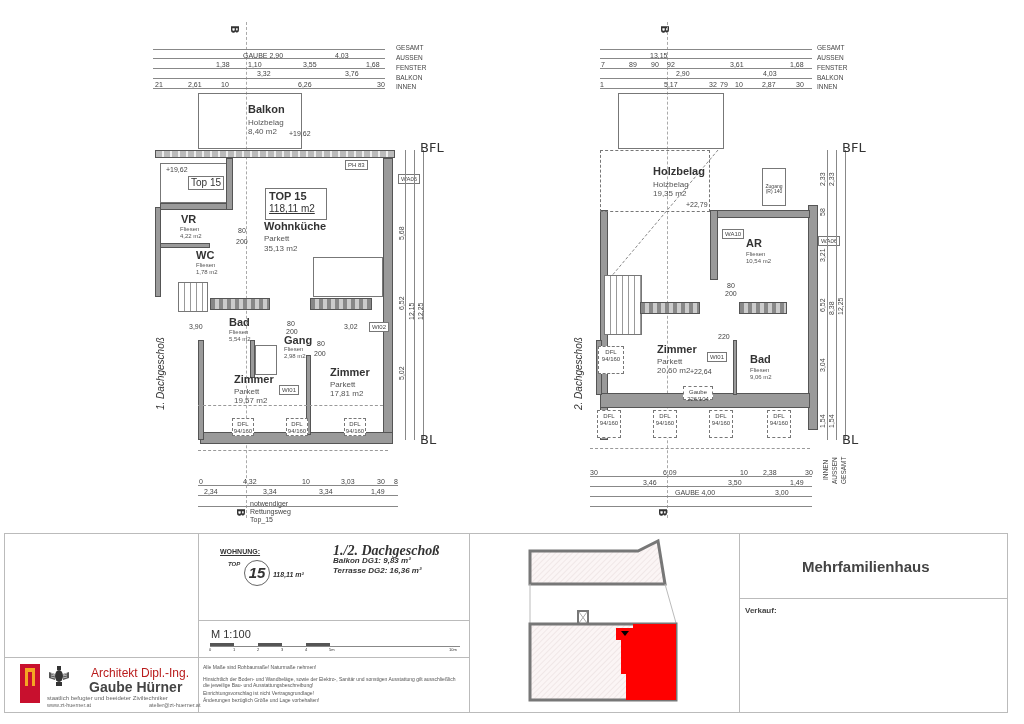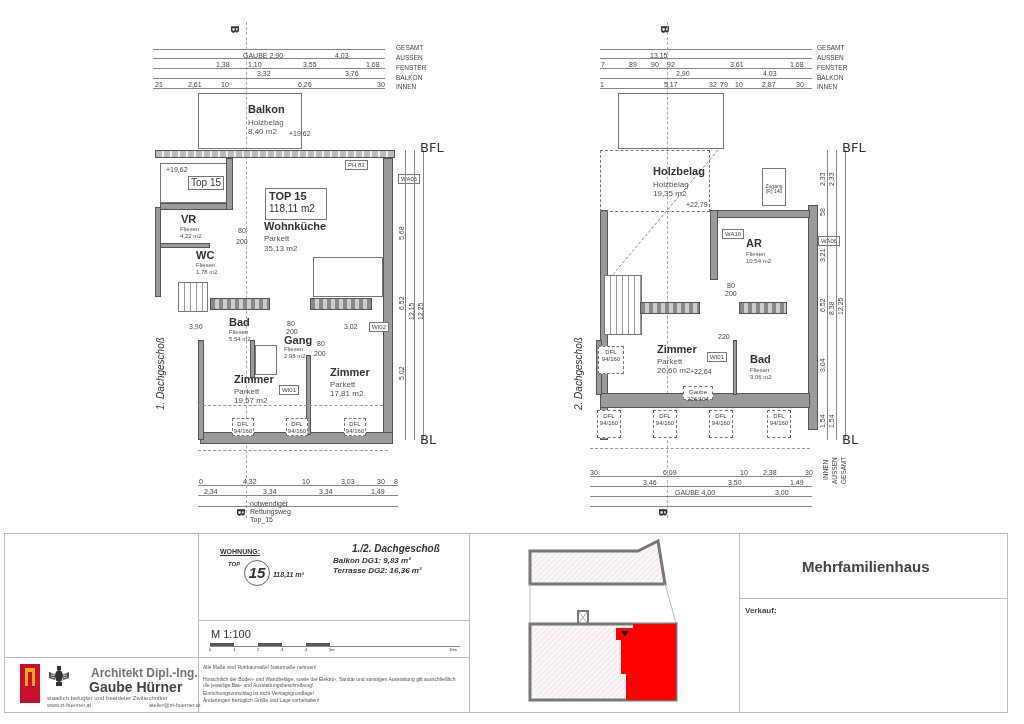--- a/index.html
+++ b/index.html
@@ -80,21 +80,21 @@
   <div class="t room-sub" style="left:180px;top:233px;font-size:6px;">4,22 m2</div>
   <div class="wall" style="left:160px;top:243px;width:50px;height:5px;"></div>
   <div class="t room-name" style="left:196px;top:250px;">WC</div>
   <div class="t room-sub" style="left:196px;top:262px;font-size:6px;">Fliesen</div>
   <div class="t room-sub" style="left:196px;top:269px;font-size:6px;">1,78 m2</div>
   <div class="t dim" style="left:238px;top:227px;">80</div>
   <div class="t dim" style="left:236px;top:238px;">200</div>
 
   <div class="abs" style="left:265px;top:188px;width:60px;height:30px;border:1px solid #777;background:#fff;"></div>
   <div class="t" style="left:269px;top:191px;font-size:11px;font-weight:bold;">TOP 15</div>
-  <div class="t" style="left:269px;top:204px;font-size:10px;">118,11 m2</div>
+  <div class="t" style="left:269px;top:204px;font-size:10px;text-decoration:underline;">118,11 m2</div>
 
   <div class="t room-name" style="left:264px;top:221px;">Wohnküche</div>
   <div class="t room-sub" style="left:264px;top:235px;">Parkett</div>
   <div class="t room-sub" style="left:264px;top:245px;">35,13 m2</div>
   <div class="thin" style="left:313px;top:257px;width:70px;height:40px;"></div>
   <div class="tag" style="left:345px;top:160px;">PH 83</div>
   <div class="tag" style="left:398px;top:174px;">WA06</div>
 
   <div class="stairs" style="left:178px;top:282px;width:30px;height:30px;"></div>
   <div class="vent" style="left:210px;top:298px;width:60px;height:12px;"></div>
@@ -295,21 +295,21 @@
   <div class="vl" style="left:469px;top:0;height:180px;border-color:#bbb;"></div>
   <div class="vl" style="left:739px;top:0;height:180px;border-color:#bbb;"></div>
   <div class="hl" style="left:198px;top:87px;width:271px;border-color:#bbb;"></div>
   <div class="hl" style="left:4px;top:124px;width:465px;border-color:#bbb;"></div>
   <div class="hl" style="left:739px;top:65px;width:269px;border-color:#bbb;"></div>
 
   <div class="t" style="left:220px;top:15px;font-size:7px;font-weight:bold;text-decoration:underline;">WOHNUNG:</div>
   <div class="t" style="left:228px;top:28px;font-size:6px;font-style:italic;font-weight:bold;">TOP</div>
   <div class="abs" style="left:244px;top:27px;width:24px;height:24px;border:1px solid #666;border-radius:50%;text-align:center;line-height:24px;font-size:15px;font-weight:bold;font-style:italic;"><span>15</span></div>
   <div class="t" style="left:273px;top:38px;font-size:7px;font-style:italic;font-weight:bold;">118,11 m²</div>
-  <div class="t" style="left:352px;top:11px;font-size:10px;font-style:italic;font-weight:bold;">1./2. Dachgeschoß</div>
+  <div class="t" style="left:333px;top:11px;font-size:14px;font-style:italic;font-weight:bold;font-family:Liberation Serif, serif;">1./2. Dachgeschoß</div>
   <div class="t" style="left:333px;top:24px;font-size:8px;font-style:italic;font-weight:bold;">Balkon DG1: 9,83 m²</div>
   <div class="t" style="left:333px;top:34px;font-size:8px;font-style:italic;font-weight:bold;">Terrasse DG2: 16,36 m²</div>
 
   <div class="t" style="left:211px;top:96px;font-size:11px;">M 1:100</div>
   <div class="abs" style="left:210px;top:110px;width:250px;height:3px;border-bottom:1px solid #888;">
     <div class="abs" style="left:0;top:0;width:24px;height:3px;background:#555;"></div>
     <div class="abs" style="left:48px;top:0;width:24px;height:3px;background:#555;"></div>
     <div class="abs" style="left:96px;top:0;width:24px;height:3px;background:#555;"></div>
   </div>
   <div class="t" style="left:209px;top:115px;font-size:4px;">0</div>
@@ -326,21 +326,21 @@
   </div>
   <div class="abs" style="left:47px;top:133px;width:24px;height:22px;">
     <svg width="24" height="22" viewBox="0 0 24 22">
         <rect x="10" y="0" width="4" height="4" fill="#333"></rect>
         <ellipse cx="12" cy="10" rx="4" ry="6" fill="#333"></ellipse>
         <path d="M2 6 L8 8 L8 14 L2 12 Z M22 6 L16 8 L16 14 L22 12 Z" fill="#555"></path>
         <path d="M4 7 L8 9 M4 9 L8 10 M4 11 L8 12 M20 7 L16 9 M20 9 L16 10 M20 11 L16 12" stroke="#fff" stroke-width="0.6"></path>
         <rect x="9" y="16" width="6" height="4" fill="#333"></rect>
       </svg>
   </div>
-  <div class="t" style="left:91px;top:134px;font-size:12px;font-weight:bold;color:#737373;">Architekt Dipl.-Ing.</div>
+  <div class="t" style="left:91px;top:134px;font-size:12px;font-weight:normal;color:#b91c1c;">Architekt Dipl.-Ing.</div>
   <div class="t" style="left:89px;top:147px;font-size:14px;font-weight:bold;color:#444;">Gaube Hürner</div>
   <div class="t" style="left:47px;top:162px;font-size:6px;color:#666;">staatlich befugter und beeideter Ziviltechniker</div>
   <div class="t" style="left:47px;top:170px;font-size:5.5px;color:#666;">www.zt-huerner.at</div>
   <div class="t" style="left:149px;top:170px;font-size:5.5px;color:#666;">atelier@zt-huerner.at</div>
 
   <div class="t" style="left:203px;top:132px;font-size:5px;color:#555;">Alle Maße sind Rohbaumaße! Naturmaße nehmen!</div>
   <div class="abs" style="left:203px;top:143px;width:260px;font-size:5px;line-height:6px;color:#555;">Hinsichtlich der Boden- und Wandbeläge, sowie der Elektro-, Sanitär und sonstigen Ausstattung gilt ausschließlich die jeweilige Bau- und Ausstattungsbeschreibung!</div>
   <div class="t" style="left:203px;top:158px;font-size:5px;color:#555;">Einrichtungsvorschlag ist nicht Vertragsgrundlage!</div>
   <div class="t" style="left:203px;top:165px;font-size:5px;color:#555;">Änderungen bezüglich Größe und Lage vorbehalten!</div>
 

